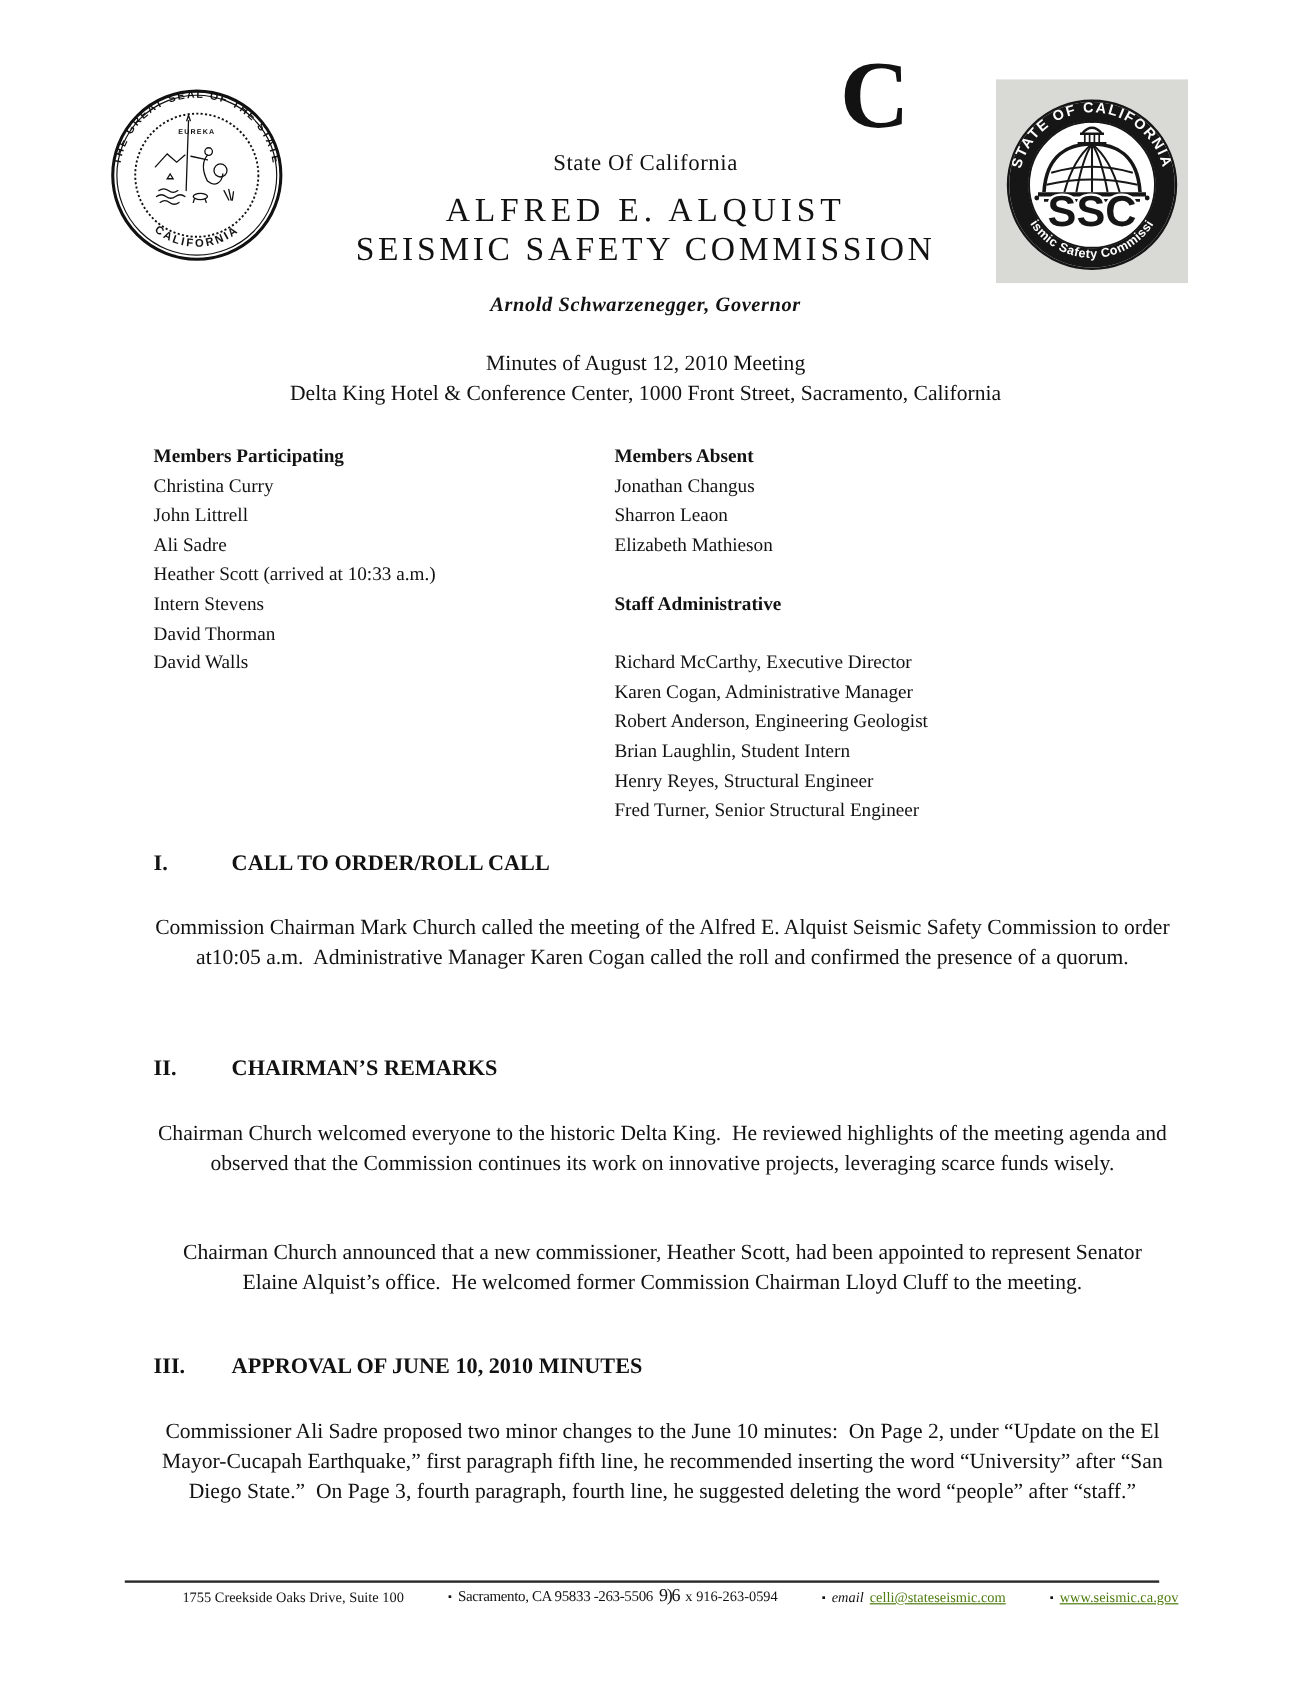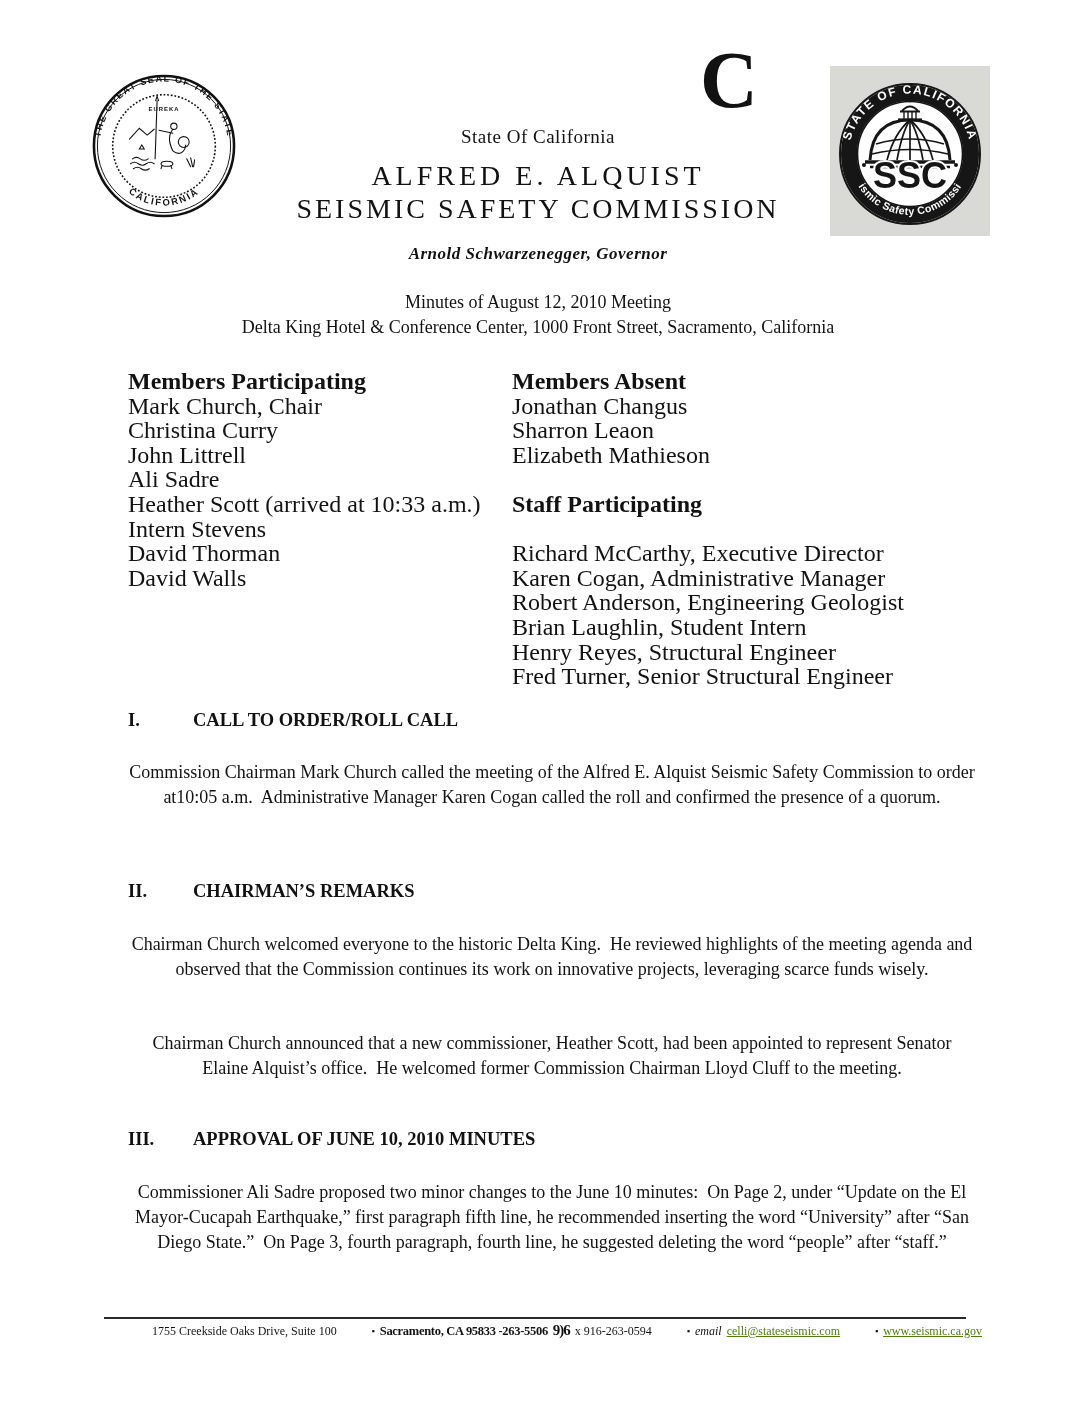--- a/index.html
+++ b/index.html
@@ -12,35 +12,35 @@
   .center{text-align:center;}
   
   .corner-c{left:700px;top:40px;font-size:80px;font-weight:600;line-height:1;letter-spacing:1px;}
   .state-line{left:88px;top:126px;width:900px;font-size:19px;letter-spacing:.5px;}
   .title1{left:88px;top:160px;width:900px;font-size:28px;letter-spacing:4px;}
   .title2{left:88px;top:193px;width:900px;font-size:28px;letter-spacing:3px;}
   .gov-line{left:88px;top:244px;width:900px;font-size:17px;font-style:italic;font-weight:600;letter-spacing:.5px;}
   .meet1{left:88px;top:292px;width:900px;font-size:18px;}
   .meet2{left:88px;top:317px;width:900px;font-size:18px;}
   
-  .memcol{font-size:24px;line-height:24.6px;}
+  .memcol{font-size:16px;line-height:24.6px;}
   .memcol .hd{font-weight:bold;}
   .spacer-line{height:24.6px;}
   
   .sec-heading{left:128px;width:845px;font-size:18.5px;font-weight:bold;}
   .sec-heading .numeral{display:inline-block;width:65px;}
   .para{left:128px;width:848px;font-size:18px;line-height:25px;white-space:pre-wrap;text-align:center;}
   
   .footer-rule{left:104px;top:1317px;width:862px;border-top:2px solid #2a2a2a;height:0;}
   .footer-row{left:104px;top:1322px;width:878px;display:flex;align-items:flex-end;justify-content:space-between;font-size:12px;white-space:nowrap;gap:20px;}
   .footer-row .addr{margin-left:48px;}
   .footer-row .grp{display:inline-flex;align-items:baseline;gap:5px;}
   .footer-row .blt{font-size:9px;position:relative;top:-1px;}
-  .footer-row .cty{font-size:12.5px;letter-spacing:-0.3px;font-weight:bold;}
-  .footer-row .art{font-weight:bold;font-size:15px;letter-spacing:-1px;}
+  .footer-row .cty{font-size:12.5px;letter-spacing:-0.3px;}
+  .footer-row .art{font-weight:normal;font-size:15px;letter-spacing:-1px;}
   .footer-row .itl{font-style:italic;}
   .footer-row .lnk{text-decoration:underline;color:#4d7c0f;}
   svg text{font-family:"Liberation Sans", sans-serif;}
 </style>
 </head>
 <body>
 
 <svg class="abs" style="left:90px;top:72px;" width="148" height="148" viewBox="0 0 150 150">
   <defs>
     <path id="sealTop" d="M 11,86 A 65,65 0 1 1 139,86"></path>
@@ -124,40 +124,39 @@
 <div class="abs center state-line">State Of California</div>
 <div class="abs center title1">ALFRED E. ALQUIST</div>
 <div class="abs center title2">SEISMIC SAFETY COMMISSION</div>
 <div class="abs center gov-line">Arnold Schwarzenegger, Governor</div>
 <div class="abs center meet1">Minutes of August 12, 2010 Meeting</div>
 <div class="abs center meet2">Delta King Hotel &amp; Conference Center, 1000 Front Street, Sacramento, California</div>
 
 <div class="abs memcol" style="left:128px;top:369px;width:380px;">
   <div class="hd">Members Participating</div>
   <div>
-      <div>Mark Church, Chair</div>
       <div>Christina Curry</div>
       <div>John Littrell</div>
       <div>Ali Sadre</div>
       <div>Heather Scott (arrived at 10:33 a.m.)</div>
       <div>Intern Stevens</div>
       <div>David Thorman</div>
       <div>David Walls</div>
     </div>
 </div>
 
 <div class="abs memcol" style="left:512px;top:369px;width:465px;">
   <div class="hd">Members Absent</div>
   <div>
       <div>Jonathan Changus</div>
       <div>Sharron Leaon</div>
       <div>Elizabeth Mathieson</div>
     </div>
   <div class="spacer-line"></div>
-  <div class="hd">Staff Participating</div>
+  <div class="hd">Staff Administrative</div>
   <div class="spacer-line"></div>
   <div>
       <div>Richard McCarthy, Executive Director</div>
       <div>Karen Cogan, Administrative Manager</div>
       <div>Robert Anderson, Engineering Geologist</div>
       <div>Brian Laughlin, Student Intern</div>
       <div>Henry Reyes, Structural Engineer</div>
       <div>Fred Turner, Senior Structural Engineer</div>
     </div>
 </div>

